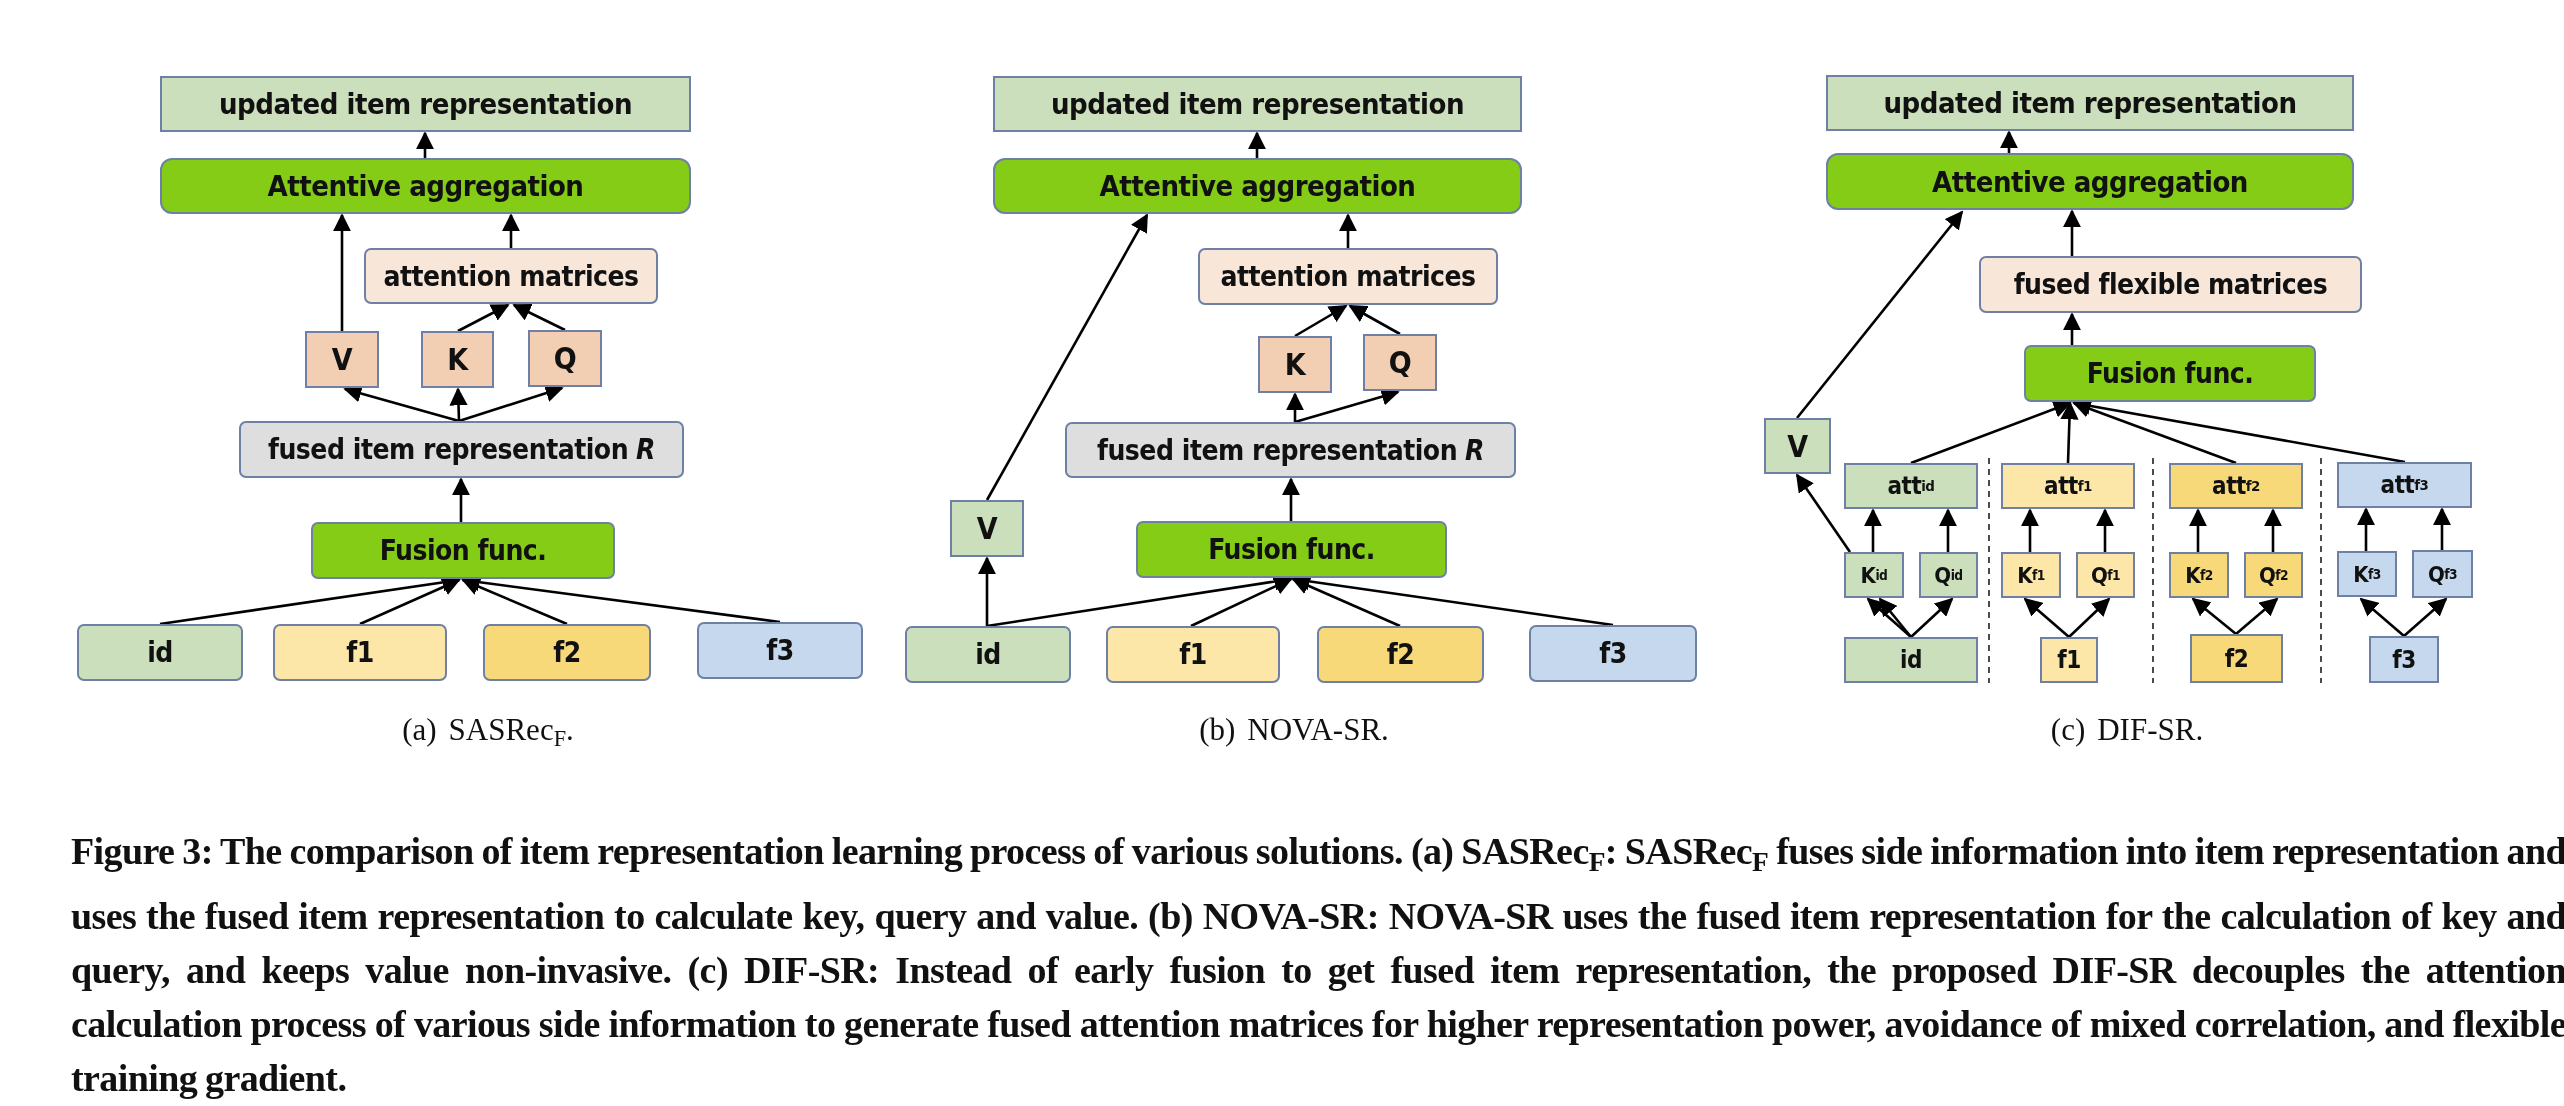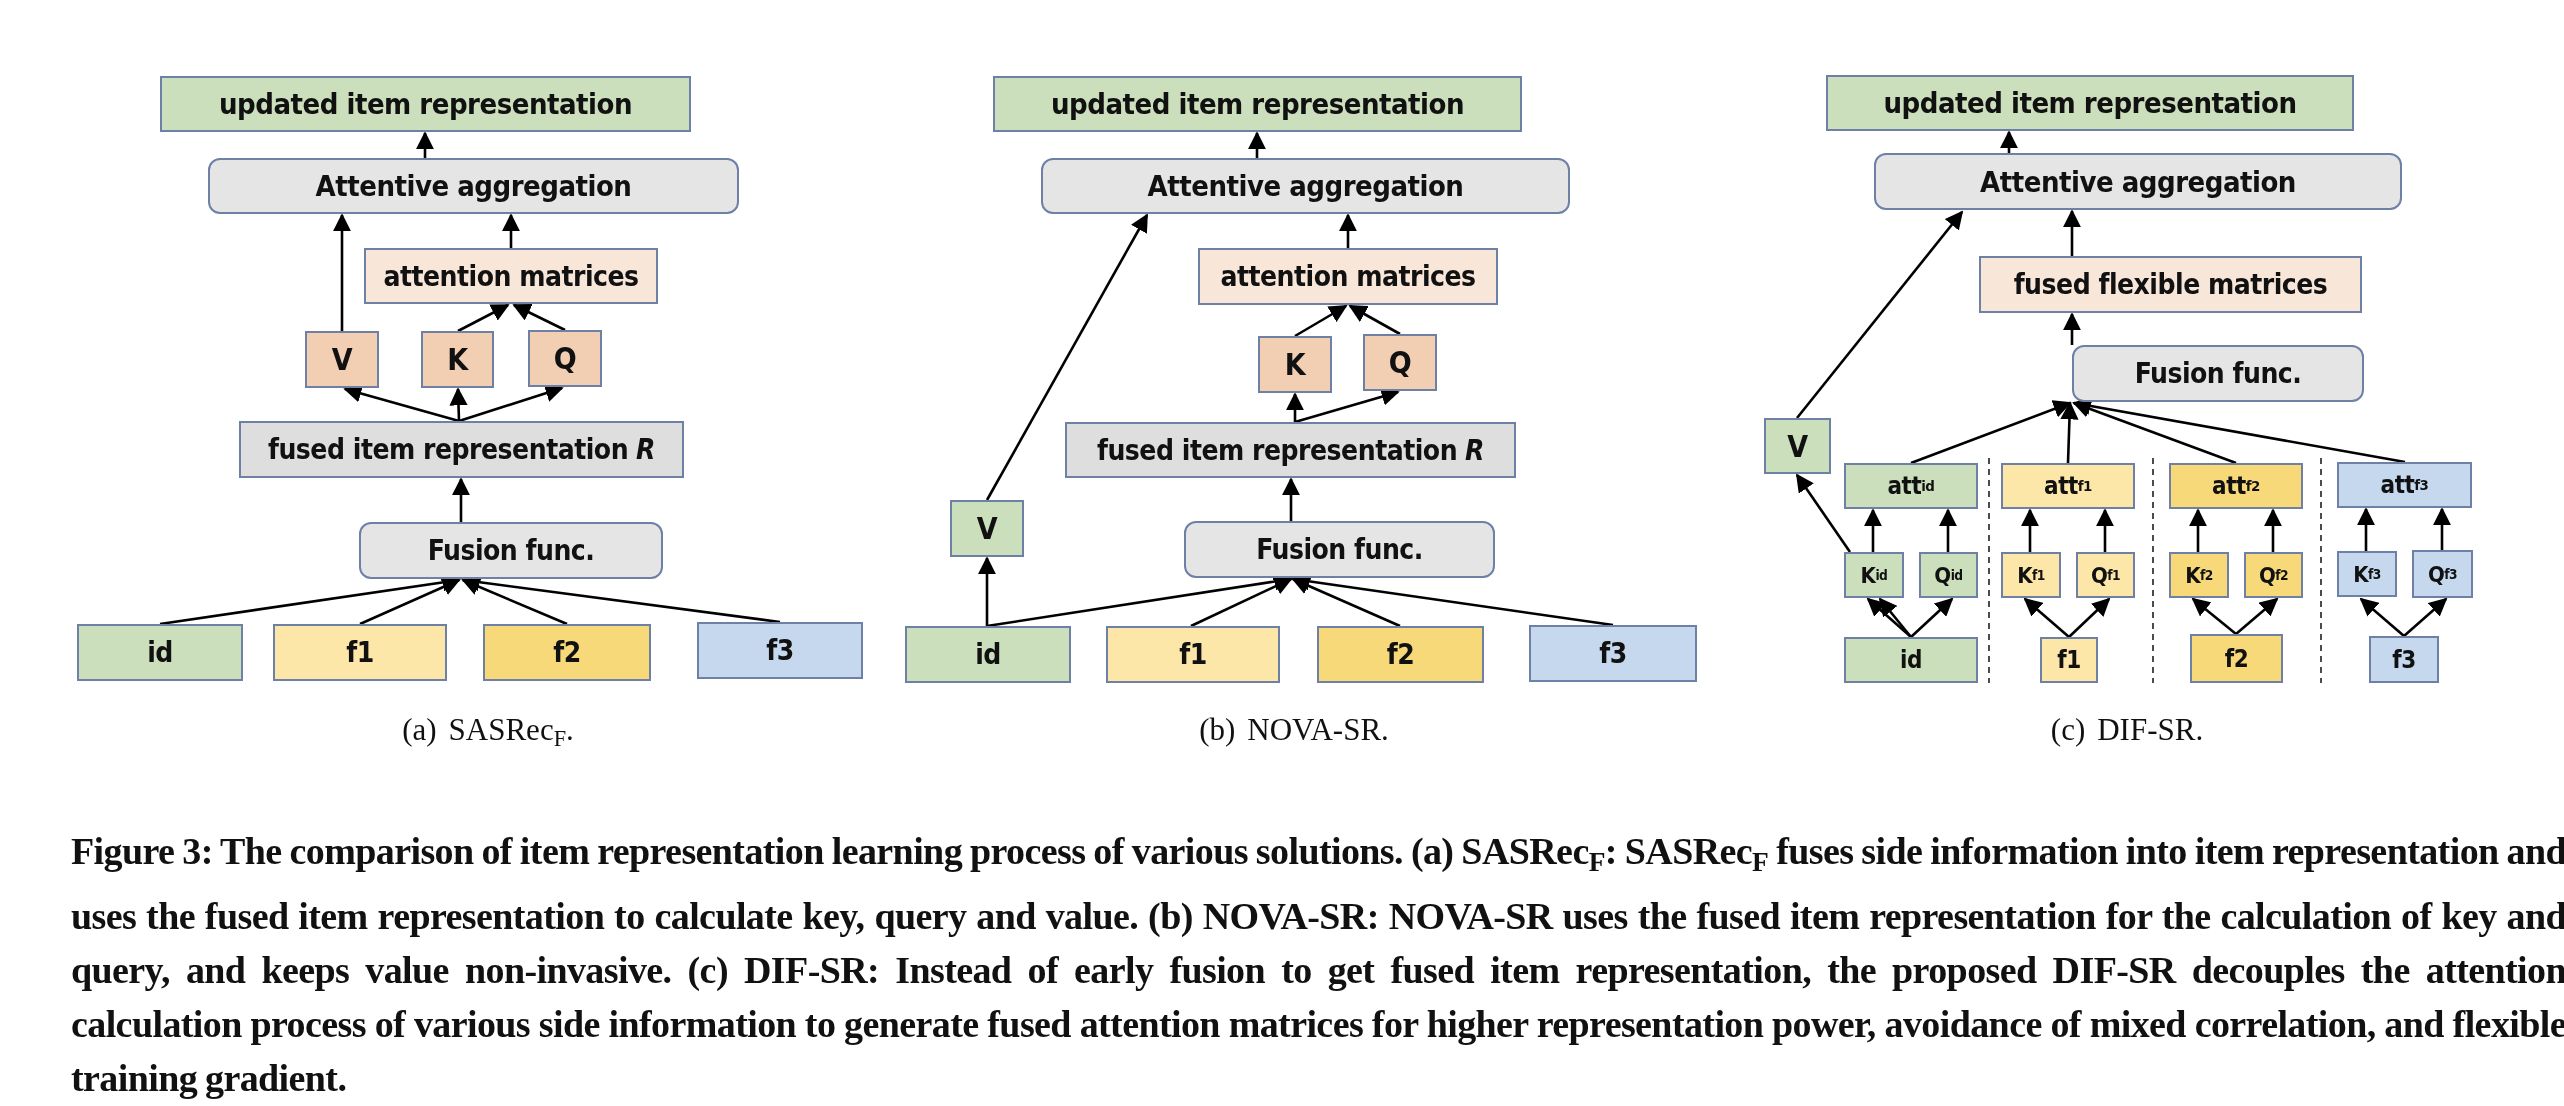--- a/index.html
+++ b/index.html
@@ -9,27 +9,27 @@
   .box {
     position: absolute; box-sizing: border-box;
     border: 2px solid #6E80A6;
     display: flex; align-items: center; justify-content: center;
     font-family: "DejaVu Sans Condensed", "DejaVu Sans", sans-serif;
     font-weight: bold; color: #111; white-space: nowrap;
     letter-spacing: -0.5px;
   }
   .rounded { border-radius: 12px; }
   .f-lg { font-size: 29px; }
-  .f-md { font-size: 28px; }
+  .f-md { font-size: 28px; border-radius: 7px; }
   .f-kv { font-size: 30px; }
   .f-sm { font-size: 24px; }
   .f-xs { font-size: 22px; }
   .box sub { font-size: 0.62em; vertical-align: -0.35em; line-height: 0; }
   .c-green { background: #CCDFBC; }
-  .c-grey { background: #e5e5e5; margin-left: 48px; }
+  .c-grey { background: #84cc16; }
   .c-lgrey { background: #DEDEDE; }
   .c-peach { background: #F2CFB3; }
   .c-apeach { background: #F8E6D9; }
   .c-ly { background: #FCE6A8; }
   .c-y { background: #F8D979; }
   .c-blue { background: #C5D8EE; }
   .italic-r { font-style: italic; margin-left: 8px; }
   .subcap {
     position: absolute; top: 712px;
     font-family: "Liberation Serif", "DejaVu Serif", serif;

